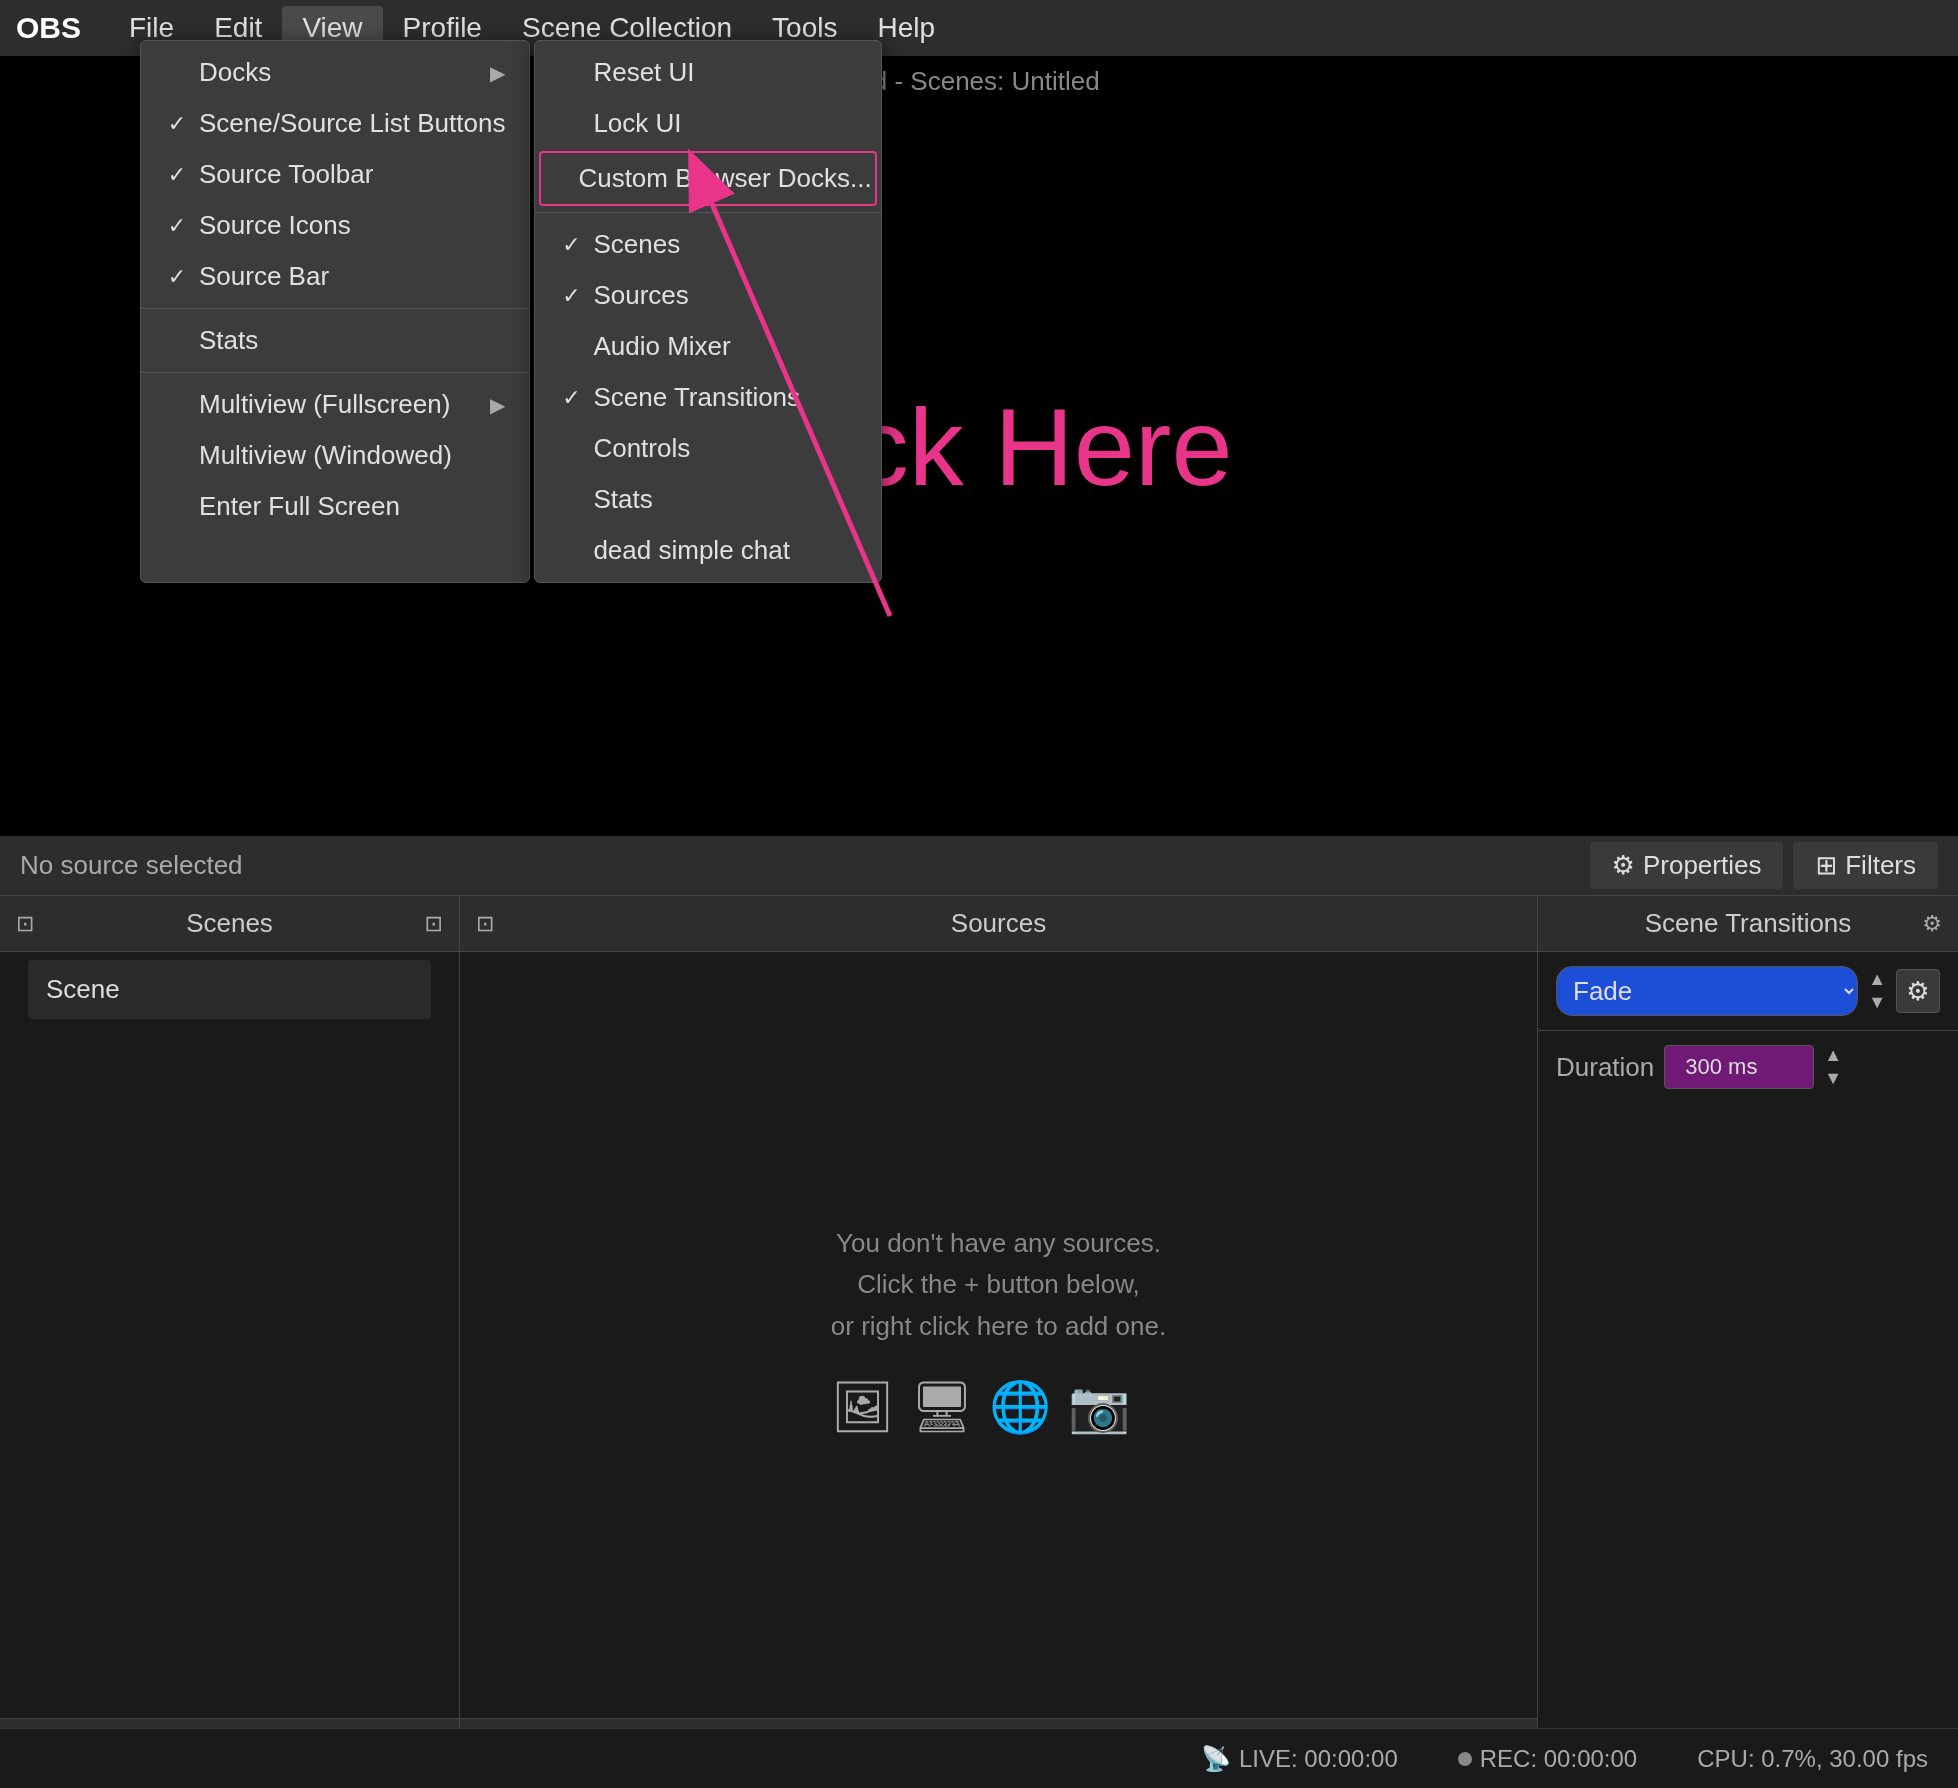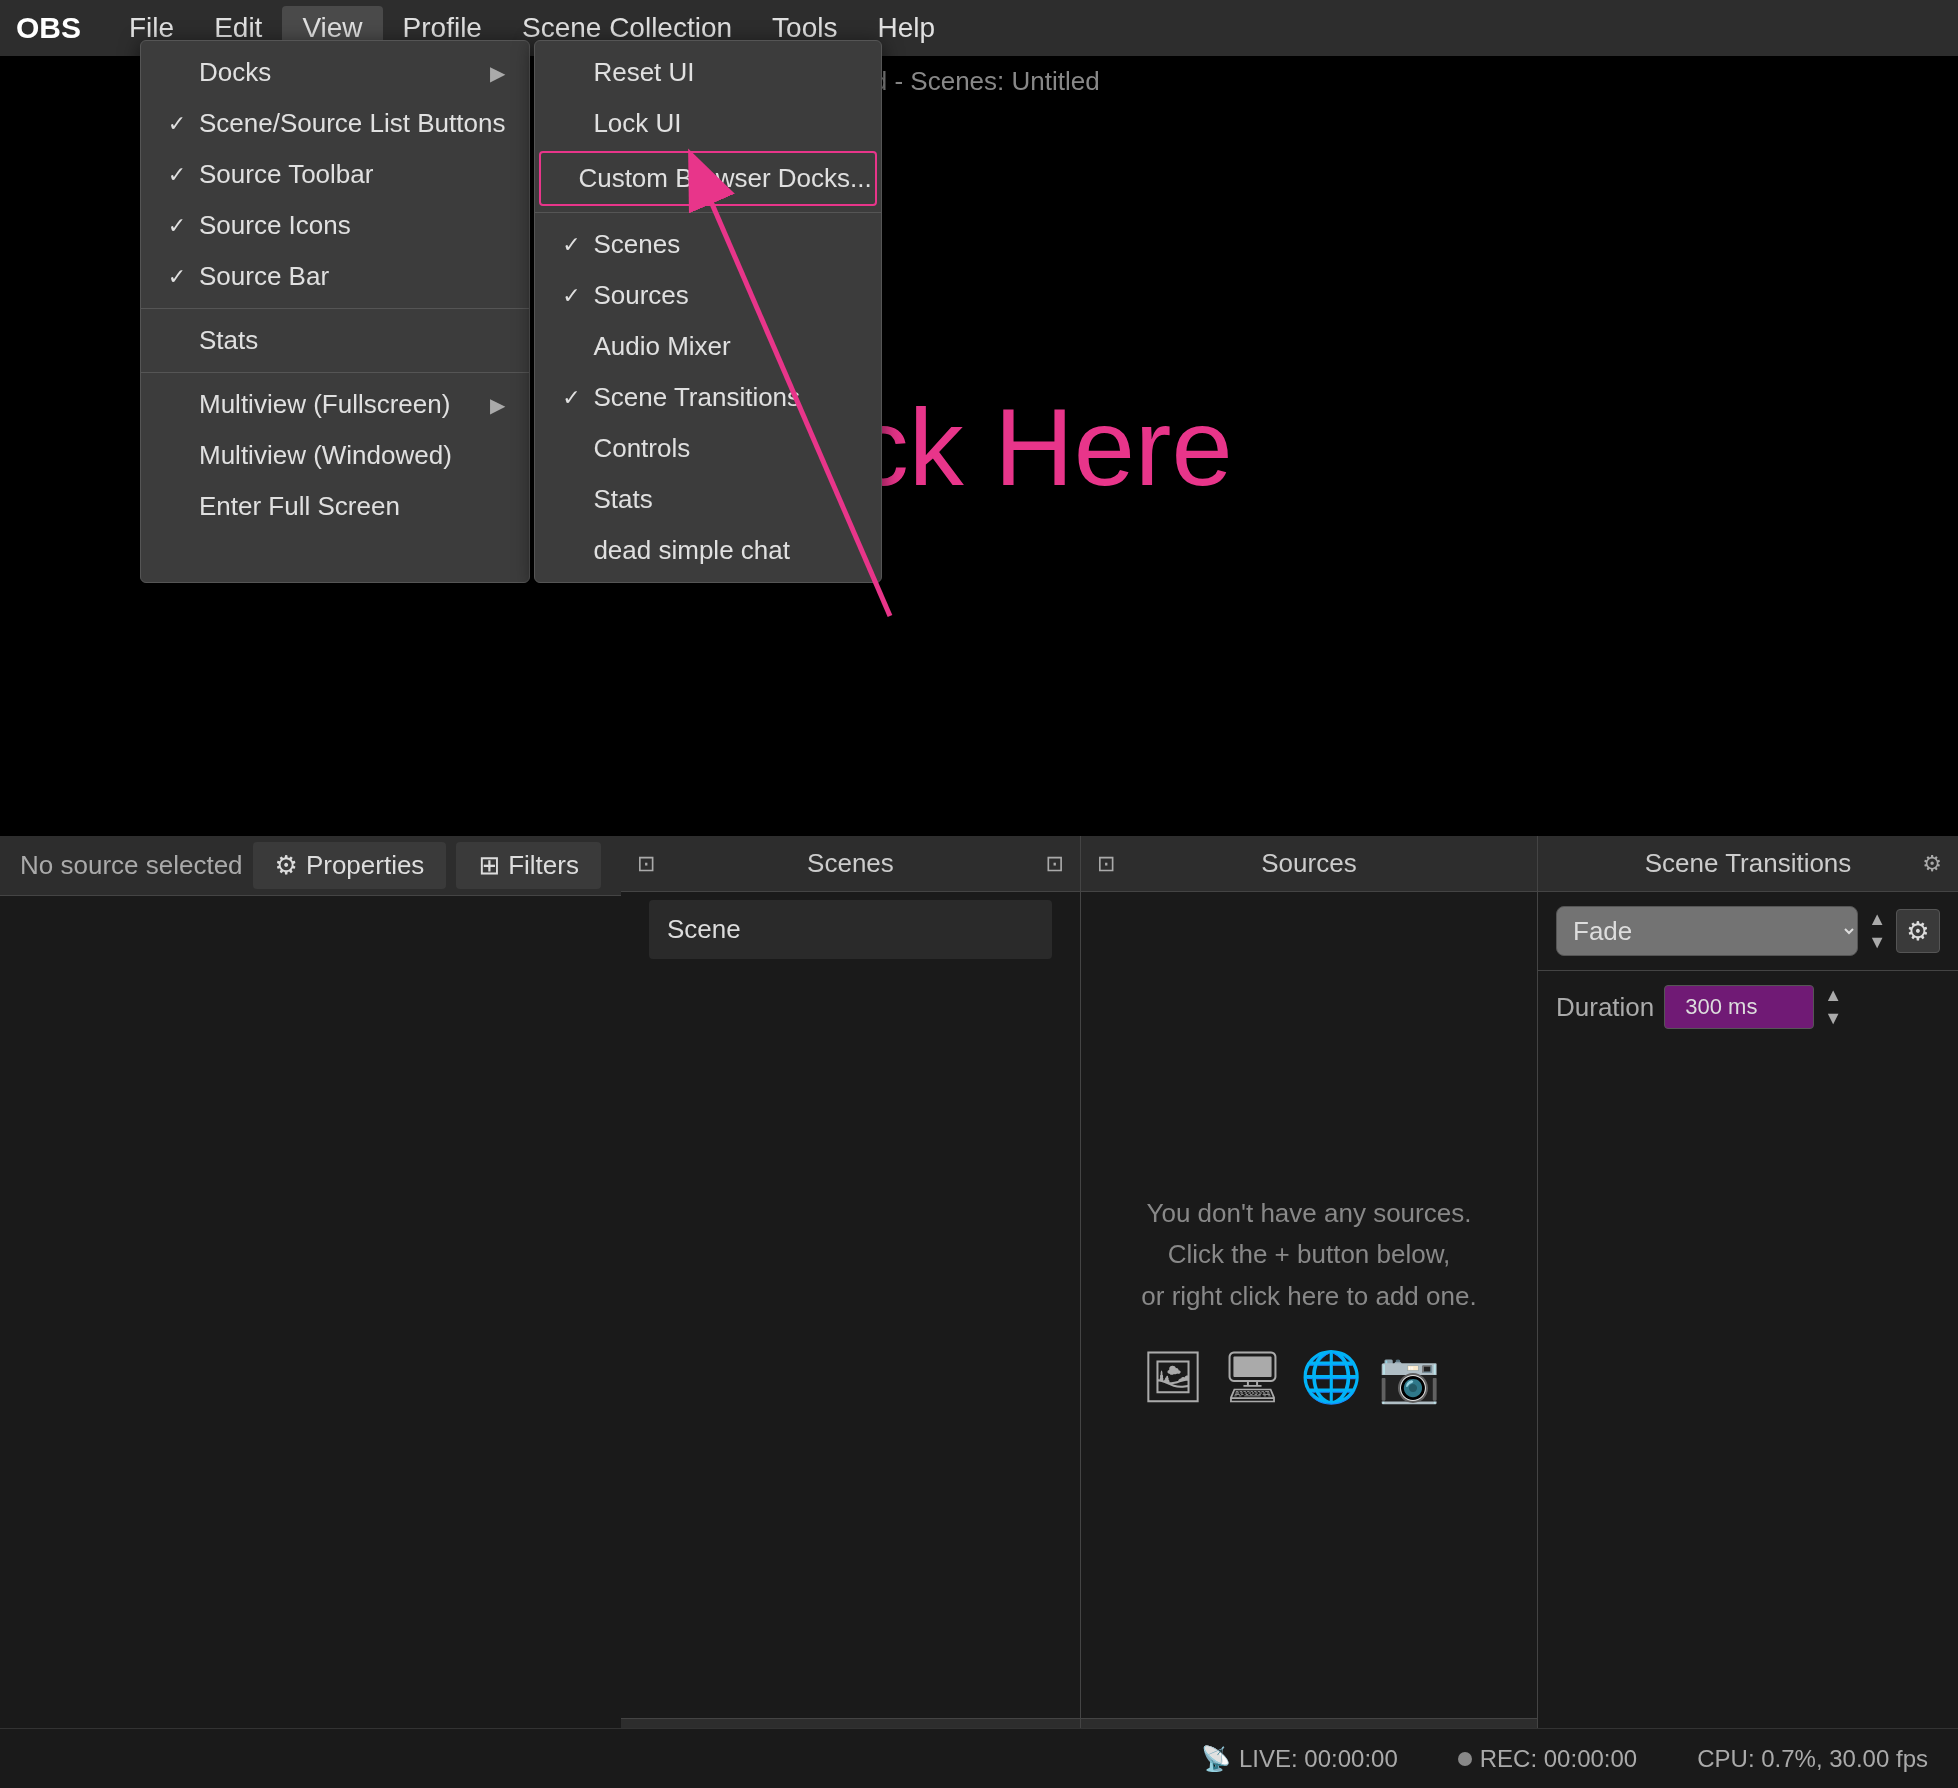--- a/index.html
+++ b/index.html
@@ -86,21 +86,21 @@
     }
 
     
     .bottom-panel {
       position: absolute;
       top: 836px;
       left: 0;
       right: 0;
       bottom: 0;
       display: flex;
-      flex-direction: row;
+      flex-direction: column;
     }
 
     
     .source-status-bar {
       background: #2d2d2d;
       height: 60px;
       display: flex;
       align-items: center;
       padding: 0 20px;
       gap: 10px;
@@ -199,26 +199,26 @@
     
     .transition-select-row {
       display: flex;
       align-items: center;
       padding: 14px 18px;
       gap: 10px;
       border-bottom: 1px solid #444;
     }
     .transition-select {
       flex: 1;
-      background: #737373;
+      background: #1d4ed8;
       border: 1px solid #555;
       color: #ddd;
       padding: 8px 12px;
       font-size: 26px;
-      border-radius: 8px;
+      border-radius: 16px;
     }
     .transition-duration-row {
       display: flex;
       align-items: center;
       padding: 14px 18px;
       gap: 10px;
     }
     .duration-label {
       color: #aaa;
       font-size: 26px;

